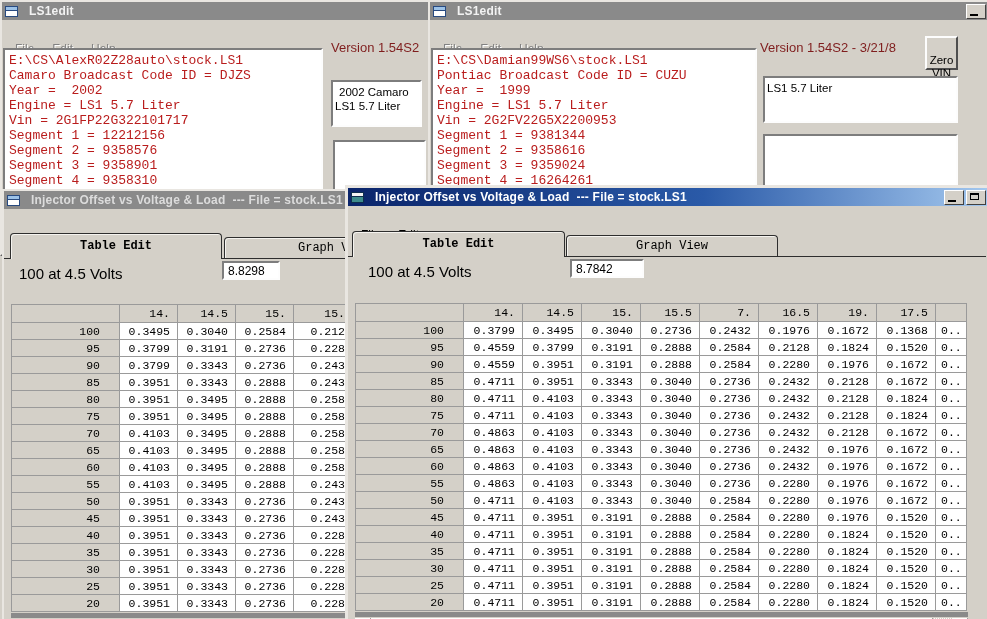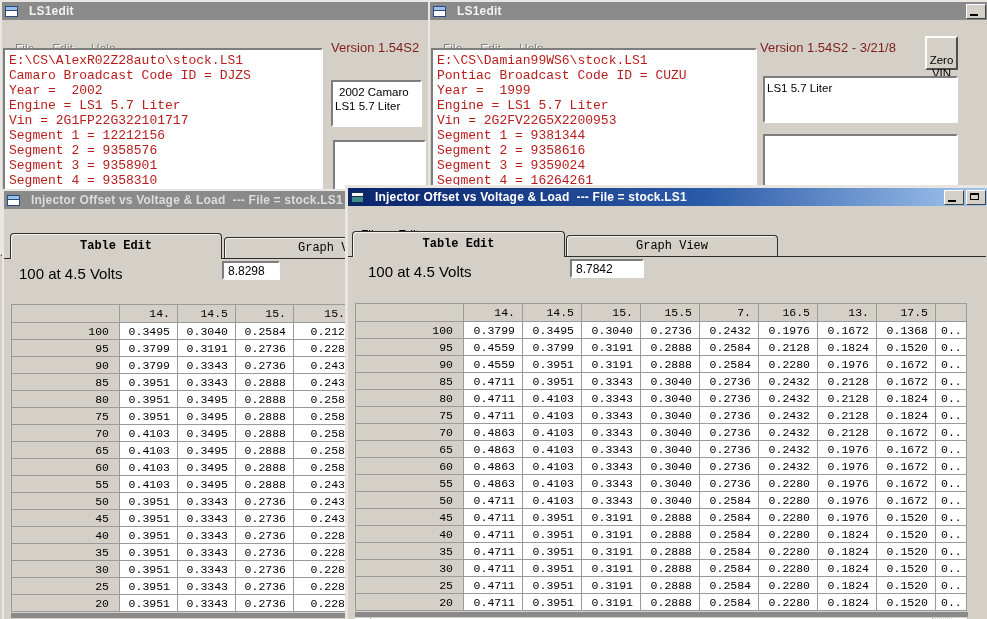--- a/index.html
+++ b/index.html
@@ -75,21 +75,21 @@
                overflow:hidden; white-space:nowrap; }
   .grid { position:absolute; border-collapse:collapse; table-layout:fixed;
           font-family:"Liberation Mono",monospace; font-size:11.5px; background:#6e6e6e; }
   .grid th, .grid td {
     border:1px solid #9a9a9a; height:16px; padding:0 7px 0 0;
     text-align:right; overflow:hidden; white-space:nowrap; font-weight:normal;
   }
   .grid thead th { height:17px; }
   .grid .hd { background:#d4d0c8; }
   .grid td  { background:#fff; }
-  .grid th.rh { padding-right:10px; }
+  .grid th.rh { padding-right:19px; }
   .tbl-left  th:last-child, .tbl-left  td:last-child { padding-right:1px; }
   .tbl-right th:last-child, .tbl-right td:last-child { text-align:left; padding:0 0 0 5px; }
   .under-strip { position:absolute; height:5px; background:#8a8a8a; }
   .hscroll { position:absolute; height:16px; background-image:conic-gradient(#fff 25%,#d4d0c8 0 50%,#fff 0 75%,#d4d0c8 0); background-size:2px 2px; }
   .sb-btn { position:absolute; top:0; width:16px; height:16px; background:#d4d0c8;
             border:1px solid; border-color:#fff #404040 #404040 #fff; box-sizing:border-box;
             font-size:7px; line-height:13px; text-align:center; color:#000; }
   .sb-thumb { position:absolute; top:0; height:16px; background:#d4d0c8;
               border:1px solid; border-color:#fff #404040 #404040 #fff; box-sizing:border-box; }
 </style>
@@ -364,21 +364,21 @@
       </colgroup>
       <thead>
         <tr>
           <th class="hd"></th>
           <th class="hd">14.</th>
           <th class="hd">14.5</th>
           <th class="hd">15.</th>
           <th class="hd">15.5</th>
           <th class="hd">7.</th>
           <th class="hd">16.5</th>
-          <th class="hd">13.</th>
+          <th class="hd">19.</th>
           <th class="hd">17.5</th>
           <th class="hd"></th>
         </tr>
       </thead>
       <tbody>
         <tr>
           <th class="hd rh">100</th>
           <td>0.3799</td>
           <td>0.3495</td>
           <td>0.3040</td>

